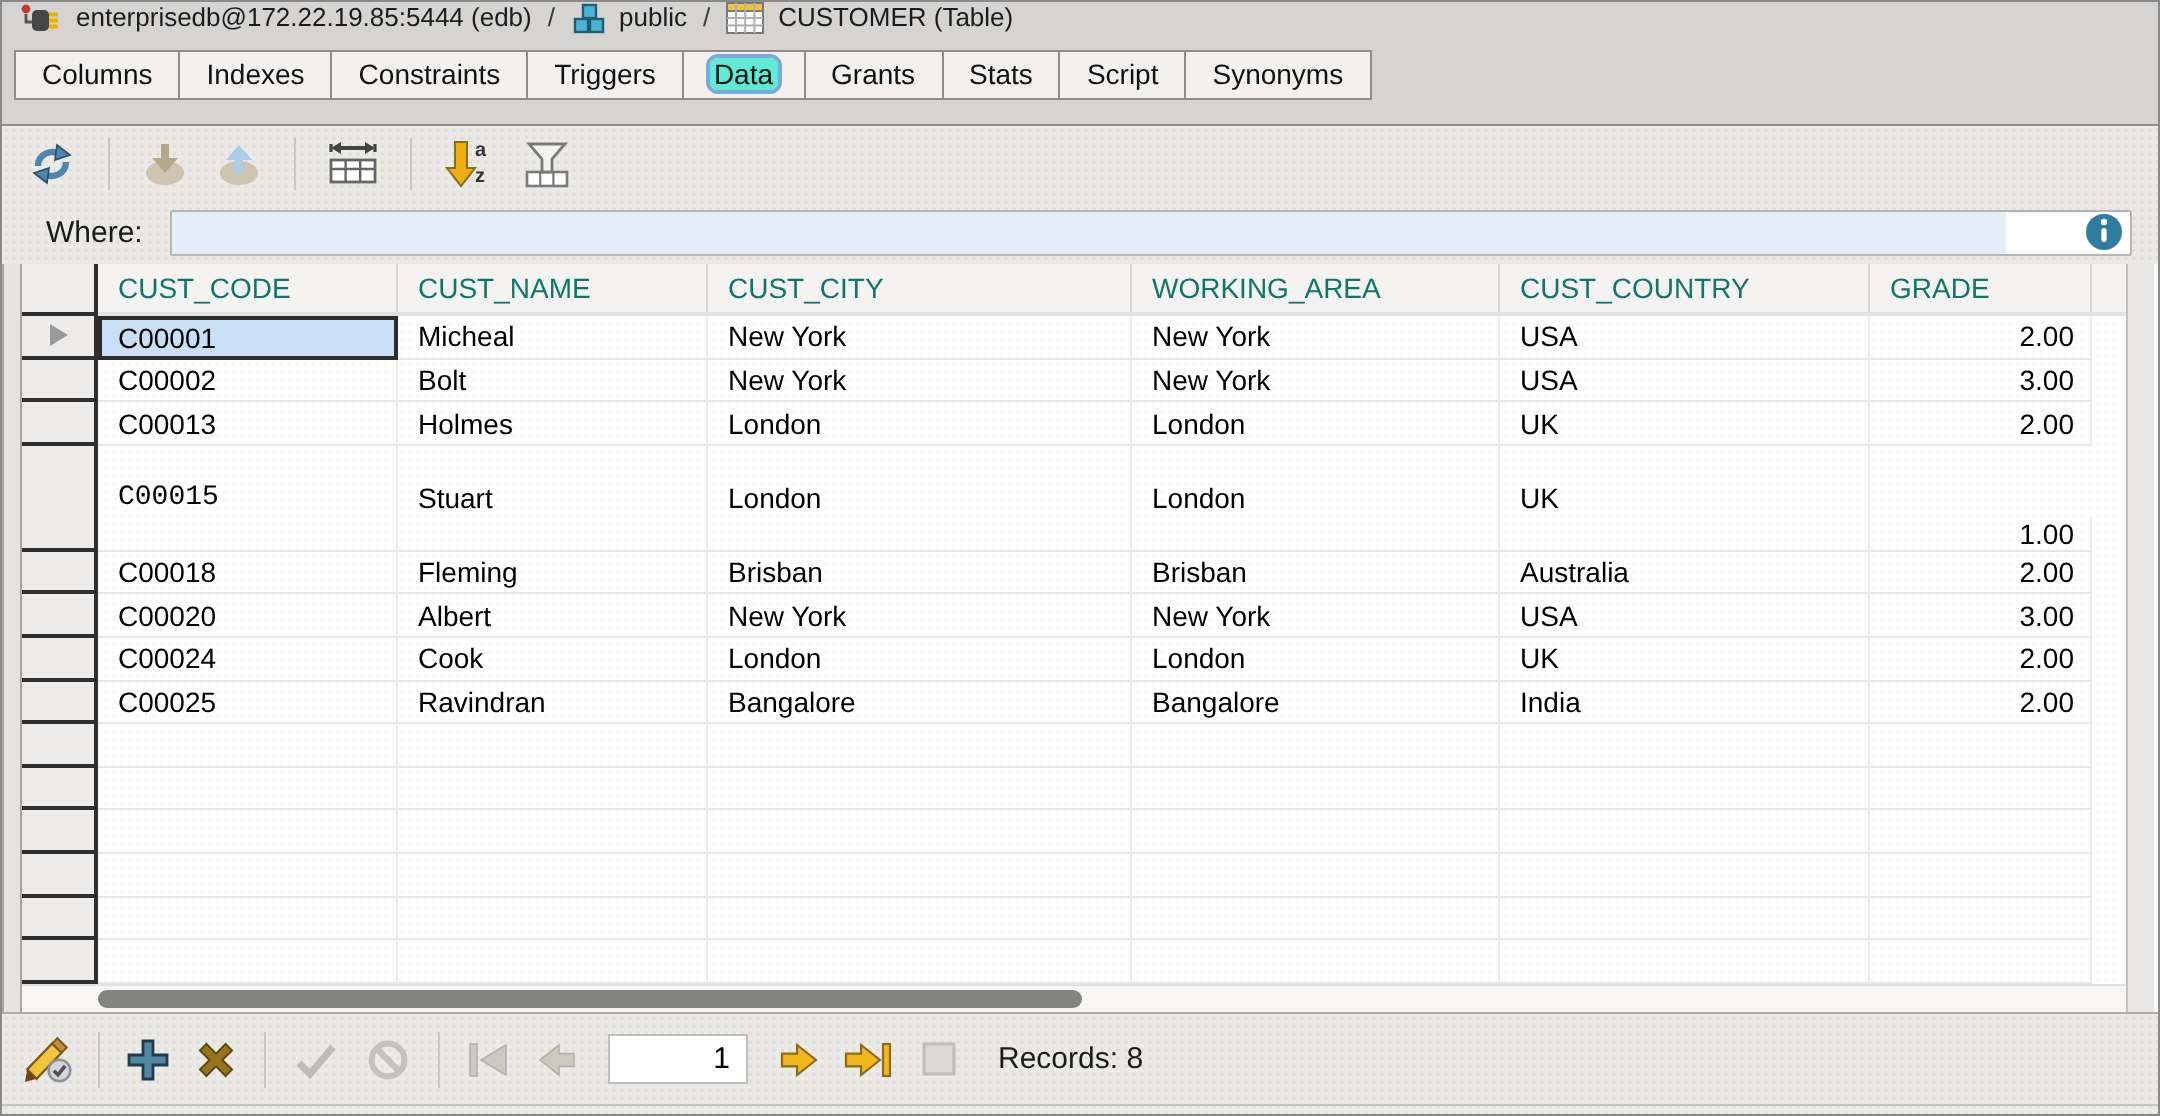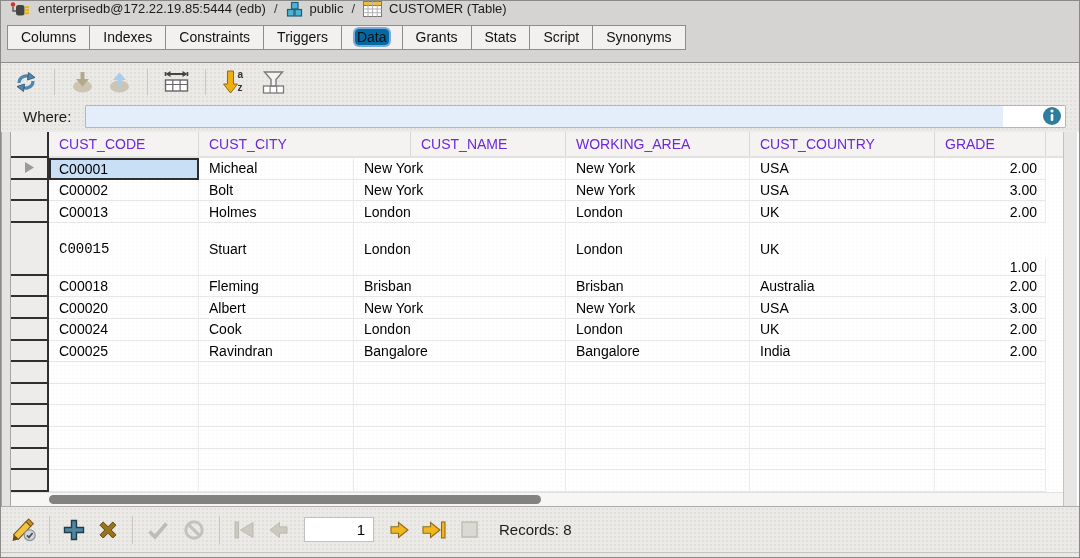--- a/index.html
+++ b/index.html
@@ -26,21 +26,21 @@
     display:flex; align-items:flex-end; padding-left:6px;
   }
   .tab{
     height:25px; line-height:23px; padding:0 13px;
     background:#f2f1ef; border:1px solid #8e8d8b; margin-left:-1px;
     font-size:14px; color:#111; white-space:nowrap; cursor:default;
   }
   .tab:first-child{ margin-left:0; }
   .tab.selected span{
     box-shadow:0 0 0 2px #79aade; border-radius:4px; padding:0 2px;
-    background:#0369a1;
+    background:#5eead4;
   }
 
   
   .main-panel{
     position:absolute; top:61px; left:0; right:0; bottom:0;
     background:#ebeae7;
     background-image:radial-gradient(circle, rgba(0,0,0,0.045) 1px, transparent 1px);
     background-size:4px 4px;
     border-top:1px solid #8e8d8b;
   }
@@ -86,21 +86,21 @@
   .grid-header-row{
     display:flex; height:26px; flex:0 0 26px;
     background:#f4f3f1; border-bottom:2px solid #e3e2e0;
   }
   .corner{
     width:38px; flex:0 0 38px; background:#efeeec;
     border-right:2px solid #2f2f2f; border-bottom:2px solid #2f2f2f; margin-bottom:-2px;
   }
   .hcell{
     flex:0 0 auto; display:flex; align-items:center; padding-left:10px;
-    font-size:14px; color:#6d28d9; border-right:1px solid #d8d7d5;
+    font-size:14px; color:#0f766e; border-right:1px solid #d8d7d5;
     white-space:nowrap; overflow:hidden;
   }
   .hcell.r{ }
   .grid-body{ flex:1; display:flex; flex-direction:column; }
   .grow{ display:flex; flex:1; }
   .gut{
     width:38px; flex:0 0 38px; background:#edecea;
     border-right:2px solid #2f2f2f; border-bottom:2px solid #2f2f2f;
     display:flex; align-items:center; justify-content:center;
   }
@@ -261,22 +261,22 @@
         </div>
       </div>
     </div>
 
     <div class="table-wrap">
       <div class="left-track"></div>
       <div class="grid">
         <div class="grid-header-row">
           <div class="corner"></div>
         <div class="hcell" style="width: 150px;">CUST_CODE</div>
+            <div class="hcell" style="width: 155px;">CUST_NAME</div>
             <div class="hcell" style="width: 212px;">CUST_CITY</div>
-            <div class="hcell" style="width: 155px;">CUST_NAME</div>
             <div class="hcell" style="width: 184px;">WORKING_AREA</div>
             <div class="hcell" style="width: 185px;">CUST_COUNTRY</div>
             <div class="hcell r" style="width: 111px;">GRADE</div>
           </div>
         <div class="grid-body">
             <div class="grow">
               <div class="gut">
                 <svg width="9" height="11" viewBox="0 0 9 11">
                   <polygon points="0,0 9,5.5 0,11" fill="#9a9a9a"></polygon>
                 </svg>

